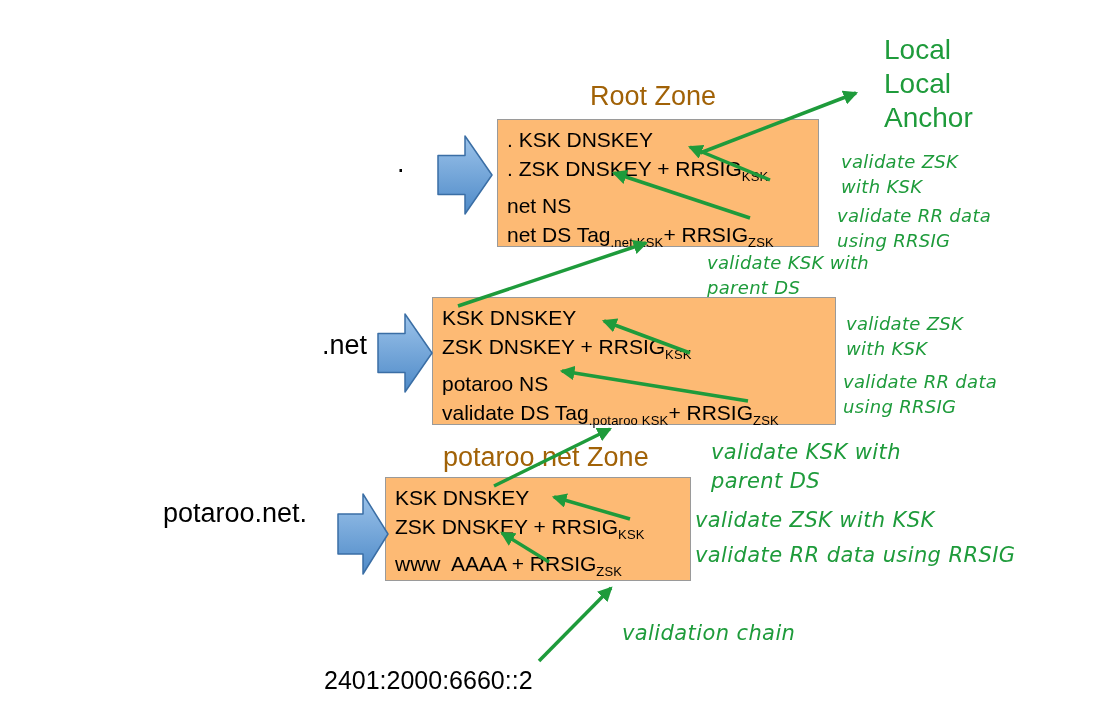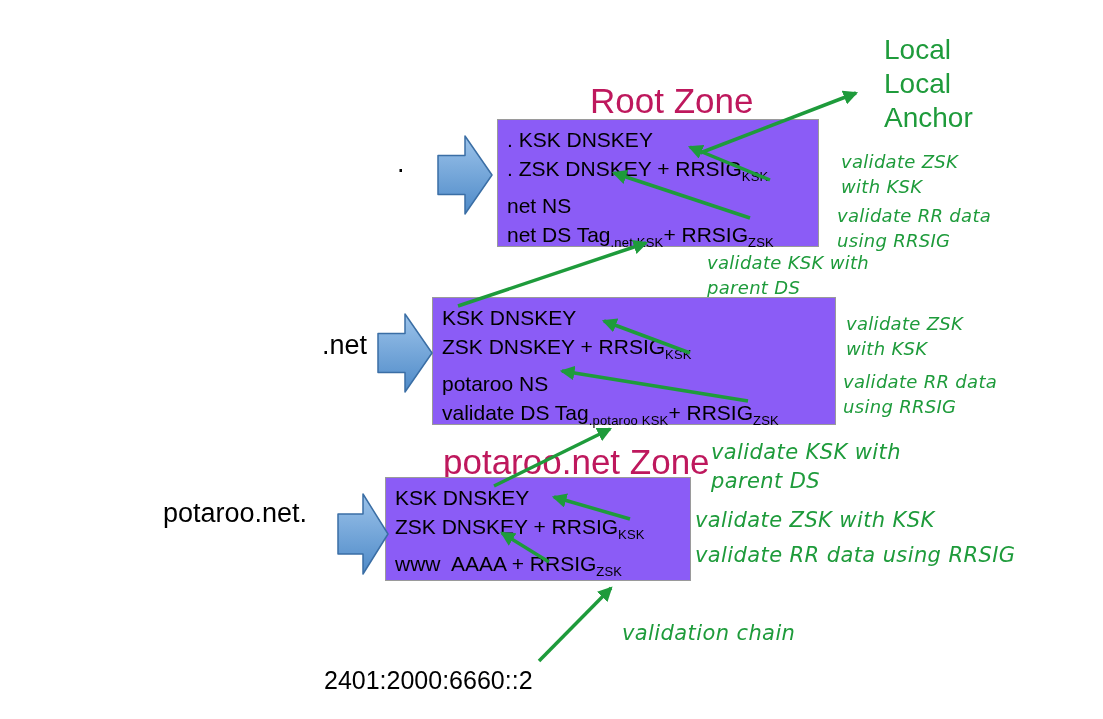--- a/index.html
+++ b/index.html
@@ -1,21 +1,21 @@
 <!DOCTYPE html>
 <html><head>
 <meta charset="utf-8">
 <style>
   * { margin:0; padding:0; box-sizing:border-box; }
   html,body { background:#ffffff; font-family:"Liberation Sans", sans-serif; }
   .canvas { position:relative; width:1103px; height:719px; background:#ffffff; overflow:hidden; }
   .abs { position:absolute; }
 
-  .zone-title { font-size:35px; color:#be185d; white-space:nowrap;text-align:center; }
-  .zone-box { position:absolute; border:1px solid #9a9a9a; background:#8b5cf6; padding:5px 9px; }
+  .zone-title { font-size:27px; color:#a16207; white-space:nowrap;text-align:center; }
+  .zone-box { position:absolute; border:1px solid #9a9a9a; background:#fdba74; padding:5px 9px; }
   .record { font-size:21px; color:#000; line-height:29px; white-space:pre; }
   .record sub { font-size:13px; letter-spacing:0.2px; }
   .zone-label { font-size:27px; color:#000; white-space:nowrap; }
 
   .anchor-text { font-size:28px; line-height:34px; color:#1E9B3B; }
   .anchor-text span { display:block; }
 
   .hand { font-family:"DejaVu Sans", sans-serif; font-style:italic; color:#1E9B3B; white-space:nowrap; }
   .hand span { display:block; }
   .hand-sm { font-size:18px; line-height:25px; letter-spacing:0.3px; }

